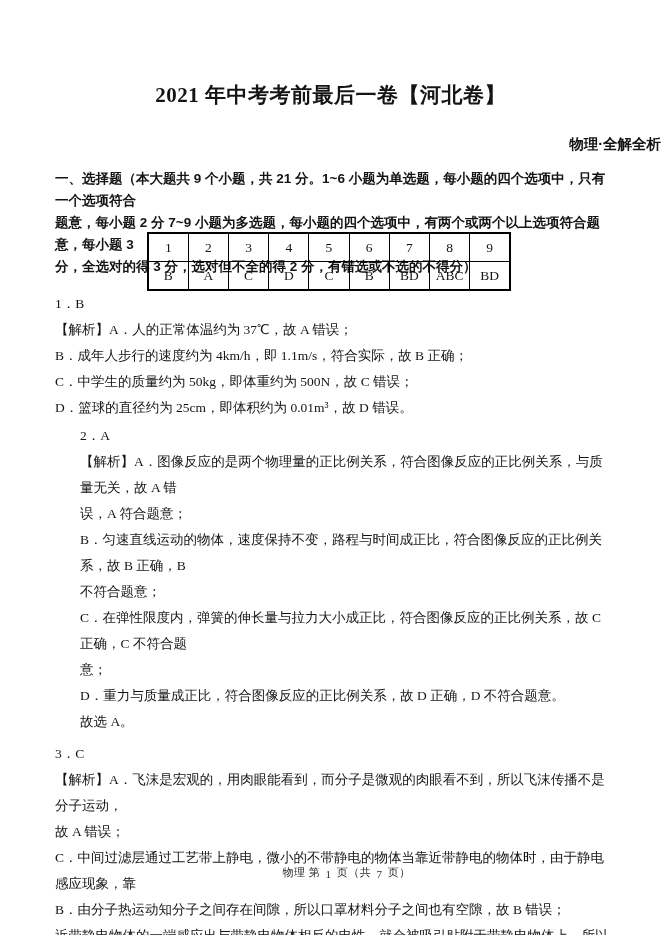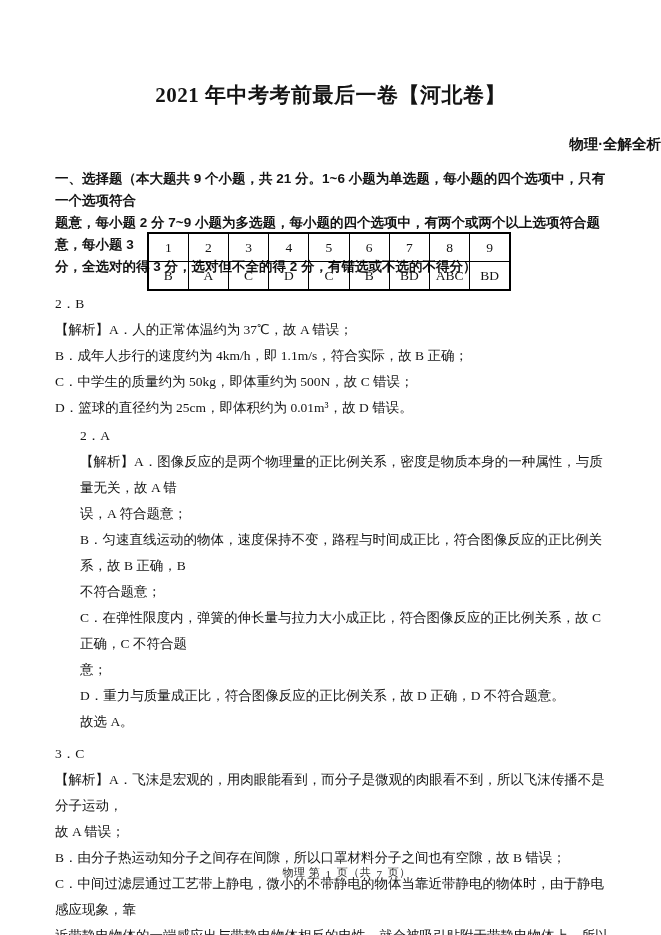--- a/index.html
+++ b/index.html
@@ -119,45 +119,45 @@
         <td>BD</td>
         <td>ABC</td>
         <td>BD</td>
       </tr>
     </tbody>
   </table>
 
   <div class="solutions">
 
     <div class="solution-block s1">
-      <p>2．B</p>
+      <p>1．B</p>
       <p>【解析】A．人的正常体温约为 37℃，故 A 错误；</p>
       <p>B．成年人步行的速度约为 4km/h，即 1.1m/s，符合实际，故 B 正确；</p>
       <p>C．中学生的质量约为 50kg，即体重约为 500N，故 C 错误；</p>
       <p>D．篮球的直径约为 25cm，即体积约为 0.01m³，故 D 错误。</p>
     </div>
 
     <div class="solution-block s2">
       <p>2．A</p>
-      <p>【解析】A．图像反应的是两个物理量的正比例关系，密度是物质本身的一种属性，与质量无关，故 A 错</p>
+      <p>【解析】A．图像反应的是两个物理量的正比例关系，符合图像反应的正比例关系，与质量无关，故 A 错</p>
       <p>误，A 符合题意；</p>
       <p>B．匀速直线运动的物体，速度保持不变，路程与时间成正比，符合图像反应的正比例关系，故 B 正确，B</p>
       <p>不符合题意；</p>
       <p>C．在弹性限度内，弹簧的伸长量与拉力大小成正比，符合图像反应的正比例关系，故 C 正确，C 不符合题</p>
       <p>意；</p>
       <p>D．重力与质量成正比，符合图像反应的正比例关系，故 D 正确，D 不符合题意。</p>
       <p>故选 A。</p>
     </div>
 
     <div class="solution-block s3">
       <p>3．C</p>
       <p>【解析】A．飞沫是宏观的，用肉眼能看到，而分子是微观的肉眼看不到，所以飞沫传播不是分子运动，</p>
       <p>故 A 错误；</p>
+      <p>C．中间过滤层通过工艺带上静电，微小的不带静电的物体当靠近带静电的物体时，由于静电感应现象，靠</p>
       <p>B．由分子热运动知分子之间存在间隙，所以口罩材料分子之间也有空隙，故 B 错误；</p>
-      <p>C．中间过滤层通过工艺带上静电，微小的不带静电的物体当靠近带静电的物体时，由于静电感应现象，靠</p>
       <p>近带静电物体的一端感应出与带静电物体相反的电性，就会被吸引贴附于带静电物体上，所以可以增强对</p>
 
     </div>
 
   </div>
 
   <div class="page-footer">
     <span>物理 第</span>
     <span class="num">1</span>
     <span>页（共</span>

